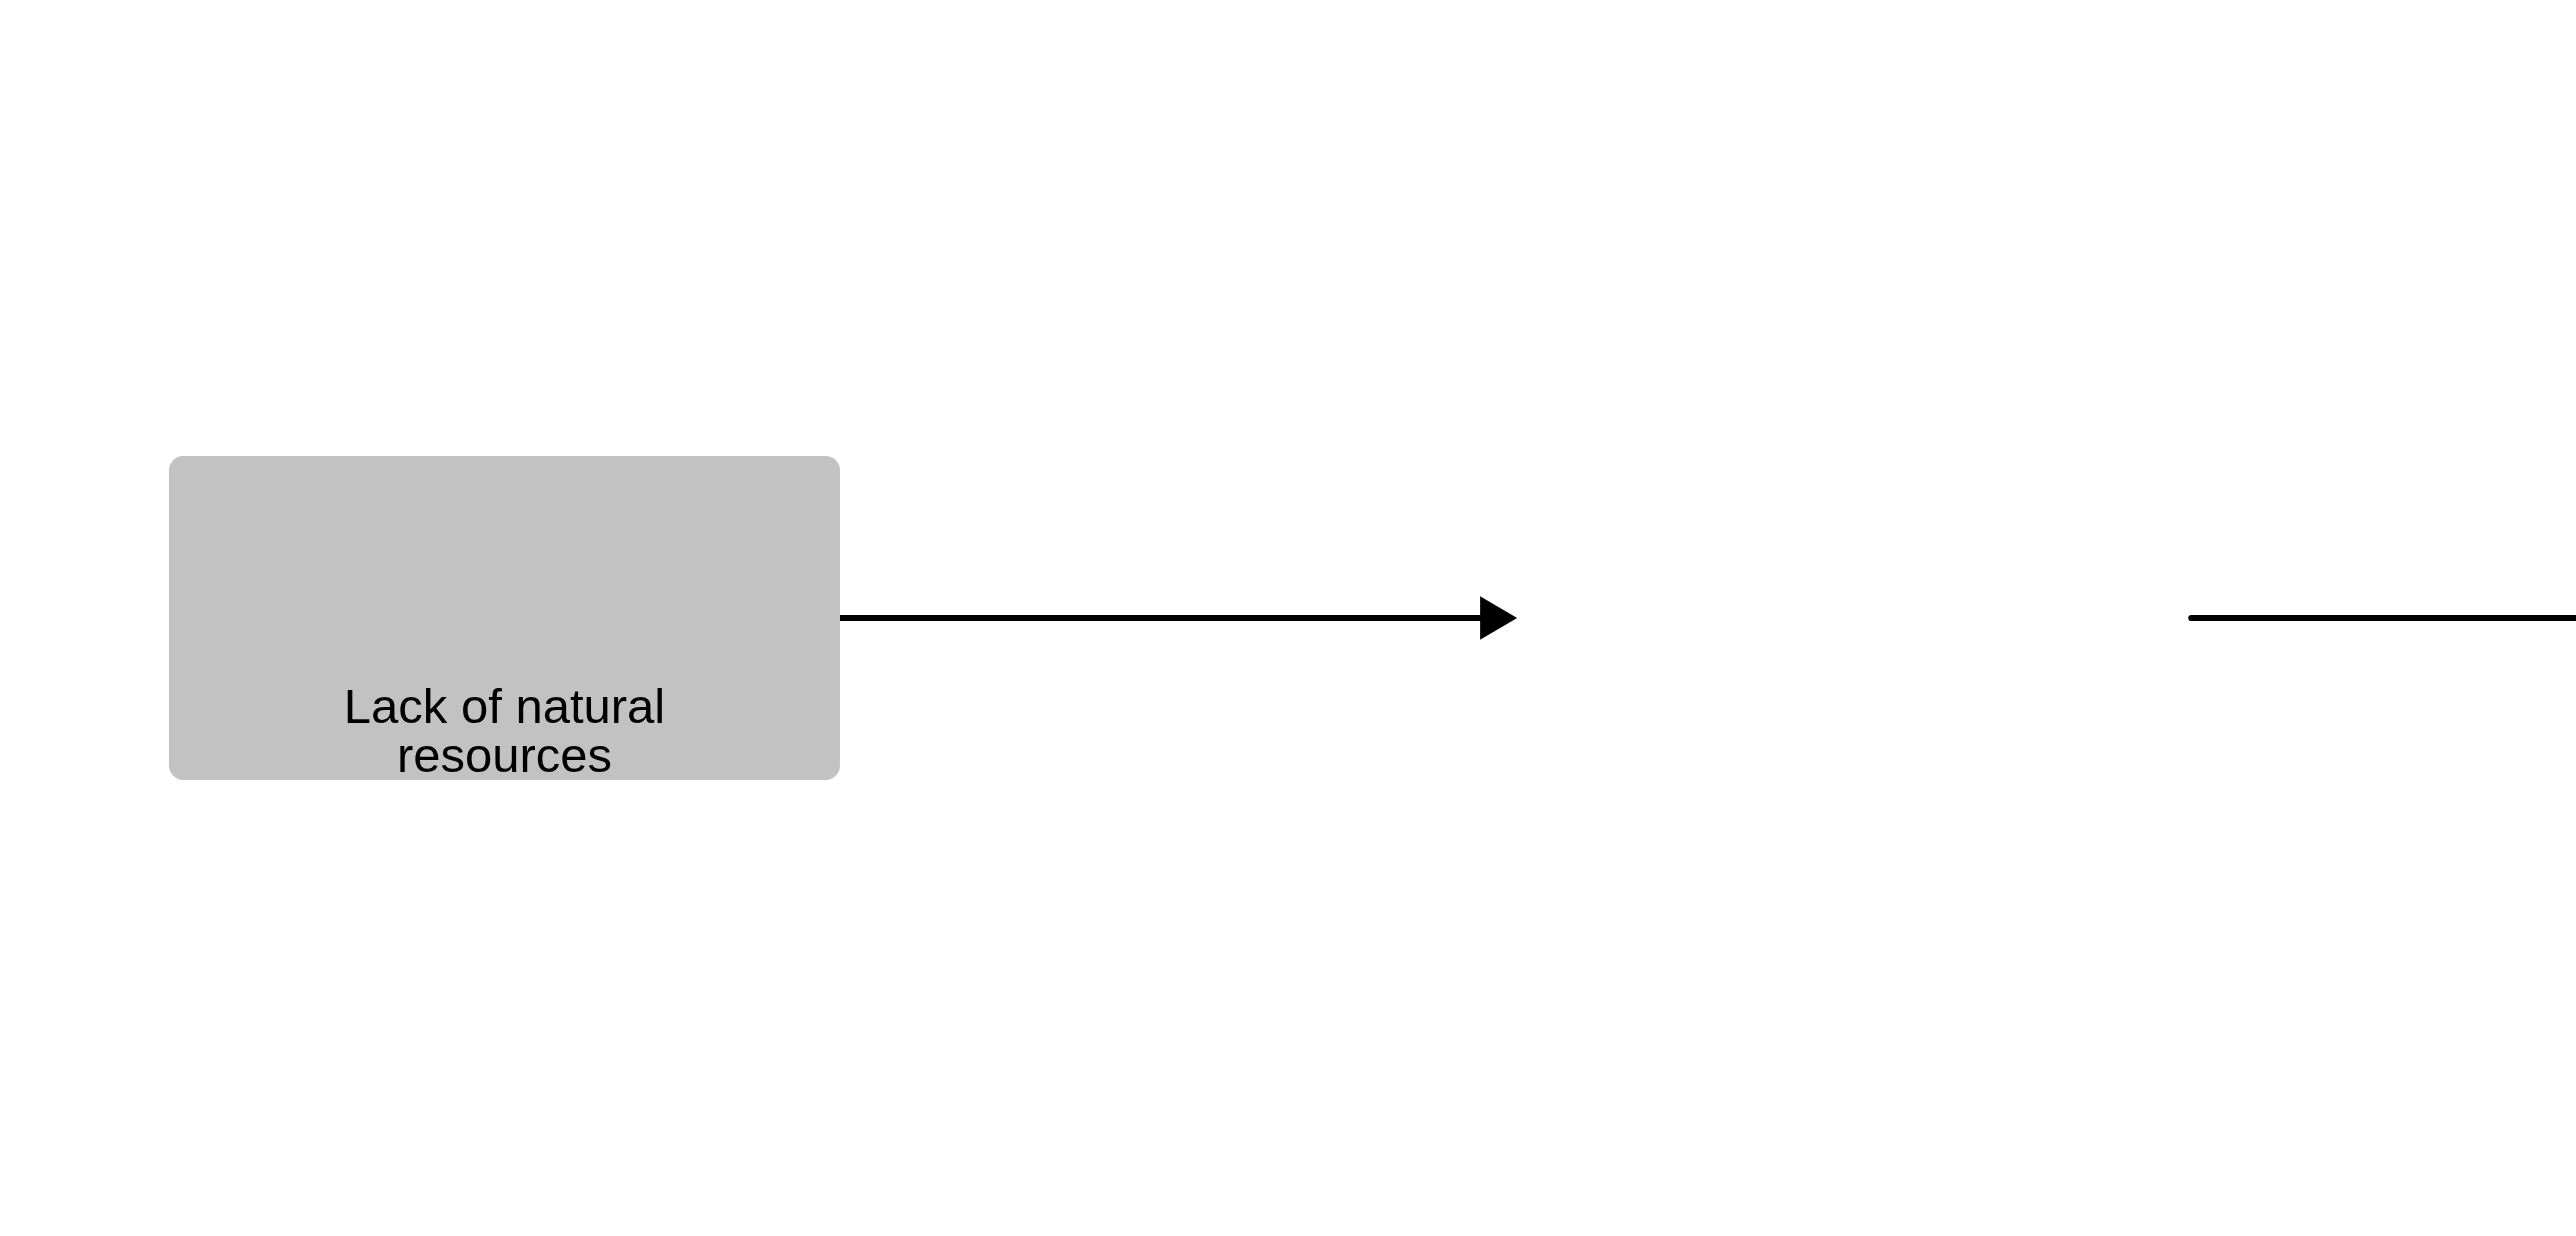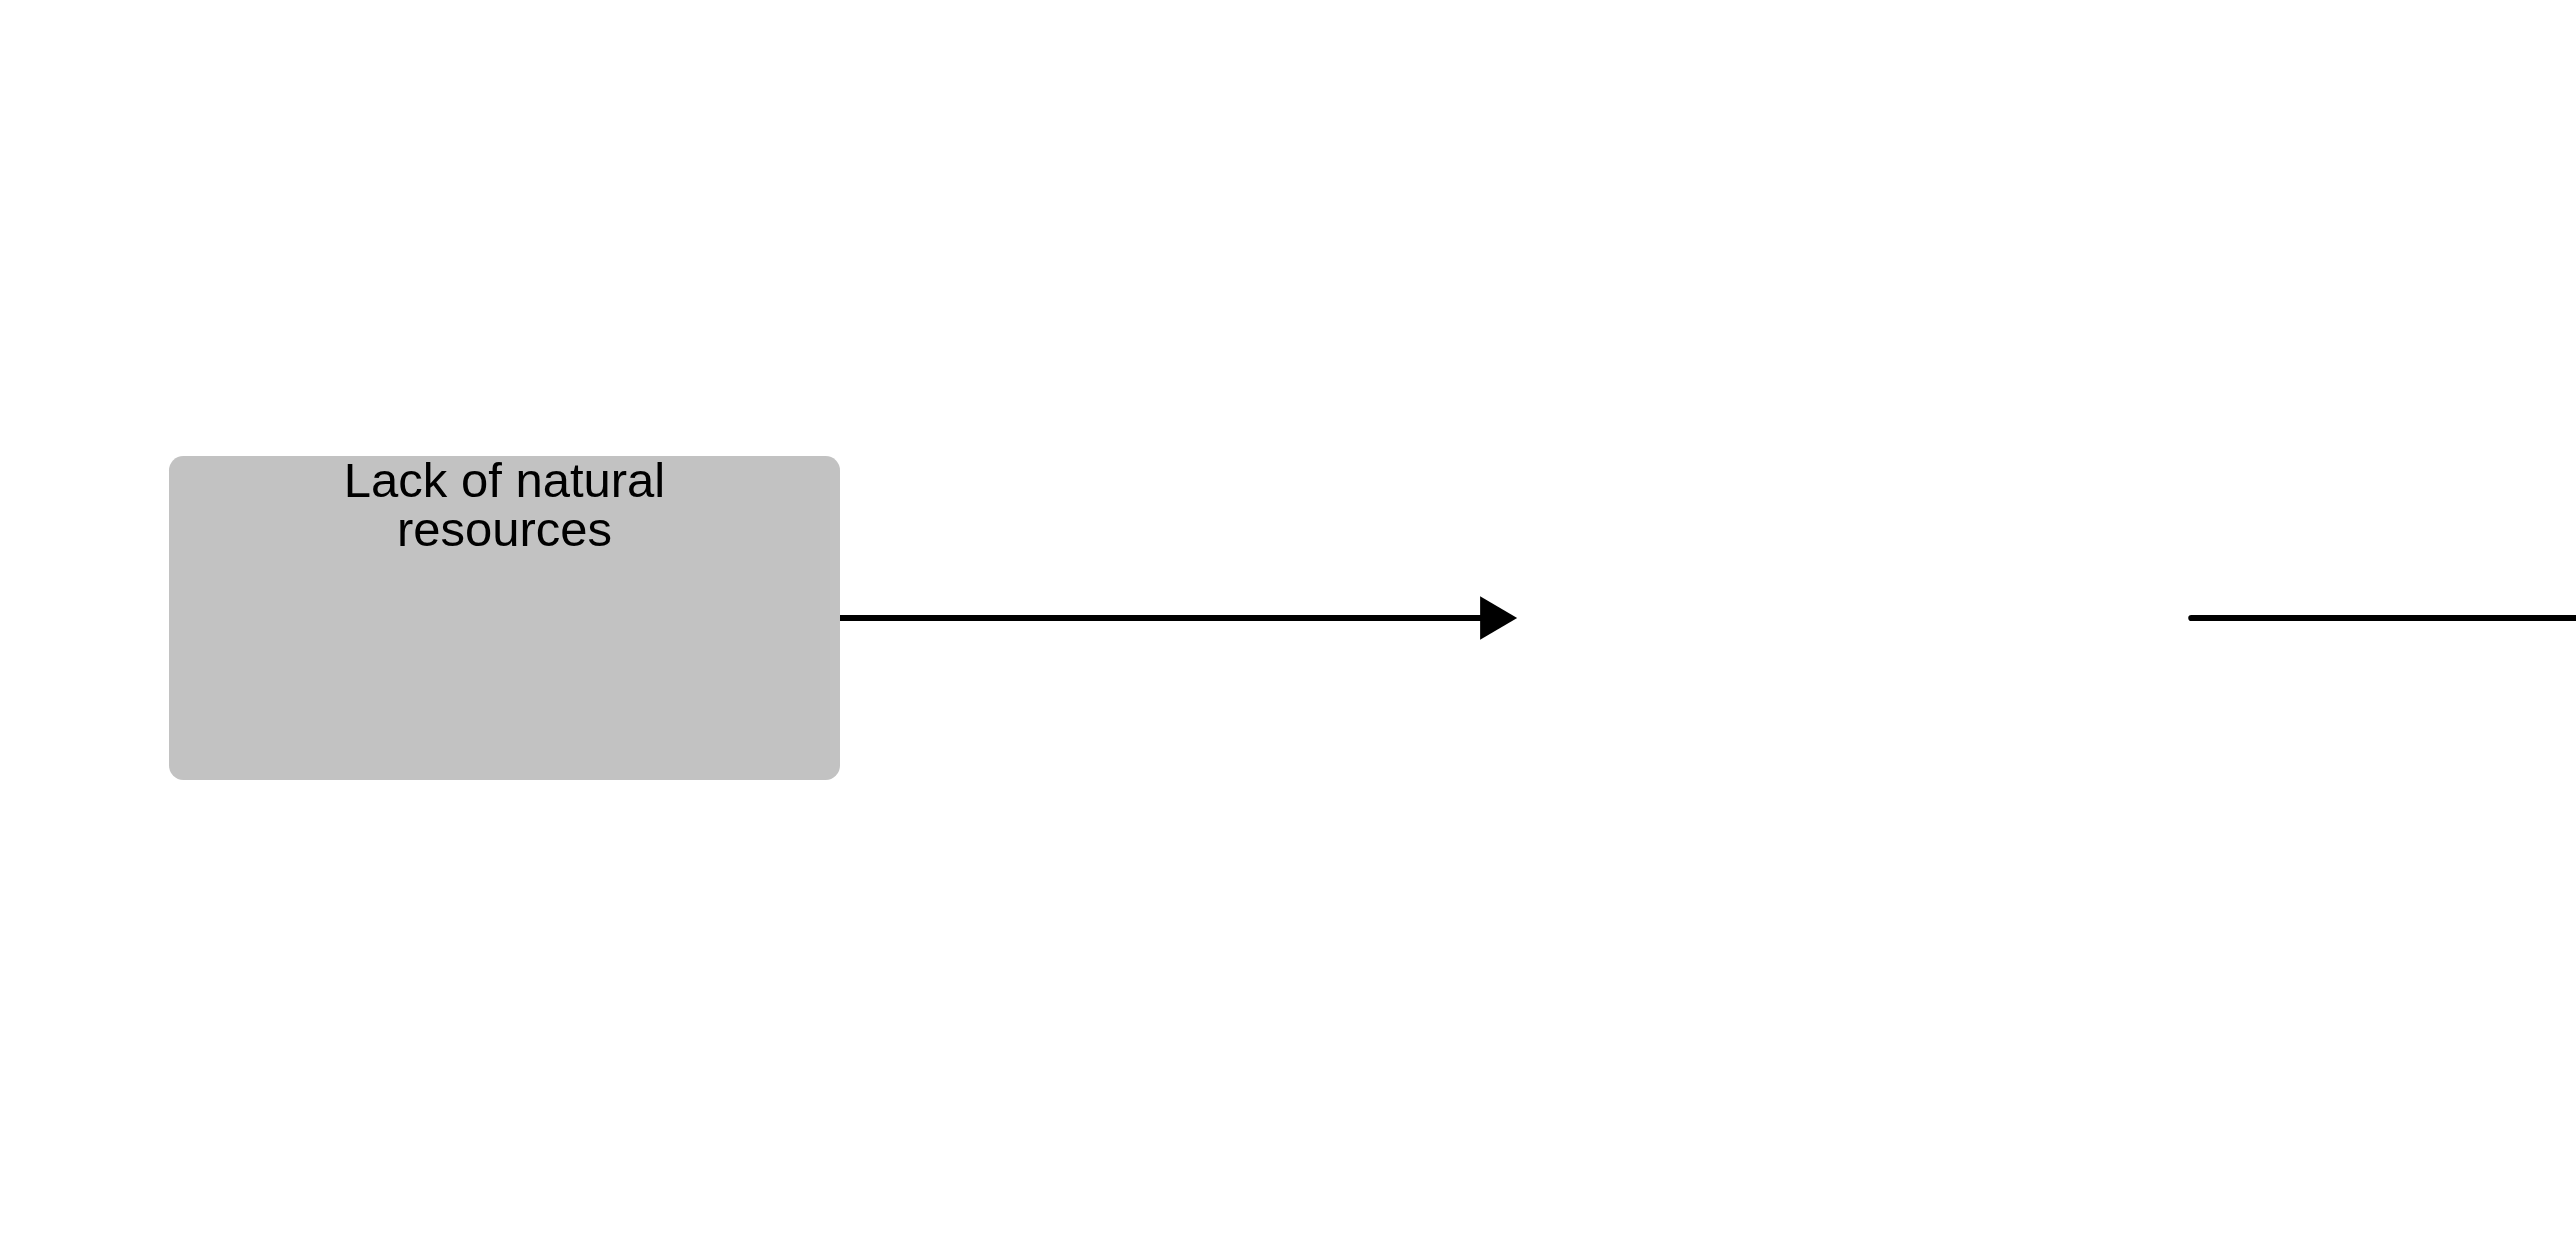--- a/index.html
+++ b/index.html
@@ -26,21 +26,21 @@
     stroke-linecap: round;
     fill: none;
   }
   .edge-head {
     stroke: none;
   }
   .node {
     position: absolute;
     border-radius: 14.4px;
     display: flex;
-    align-items: flex-start;
+    align-items: flex-end;
     justify-content: center;
   }
   .node-label {
     font-size: 49px;
     line-height: 49px;
     text-align: center;
     white-space: pre-line;
   }
 </style>
 </head>

